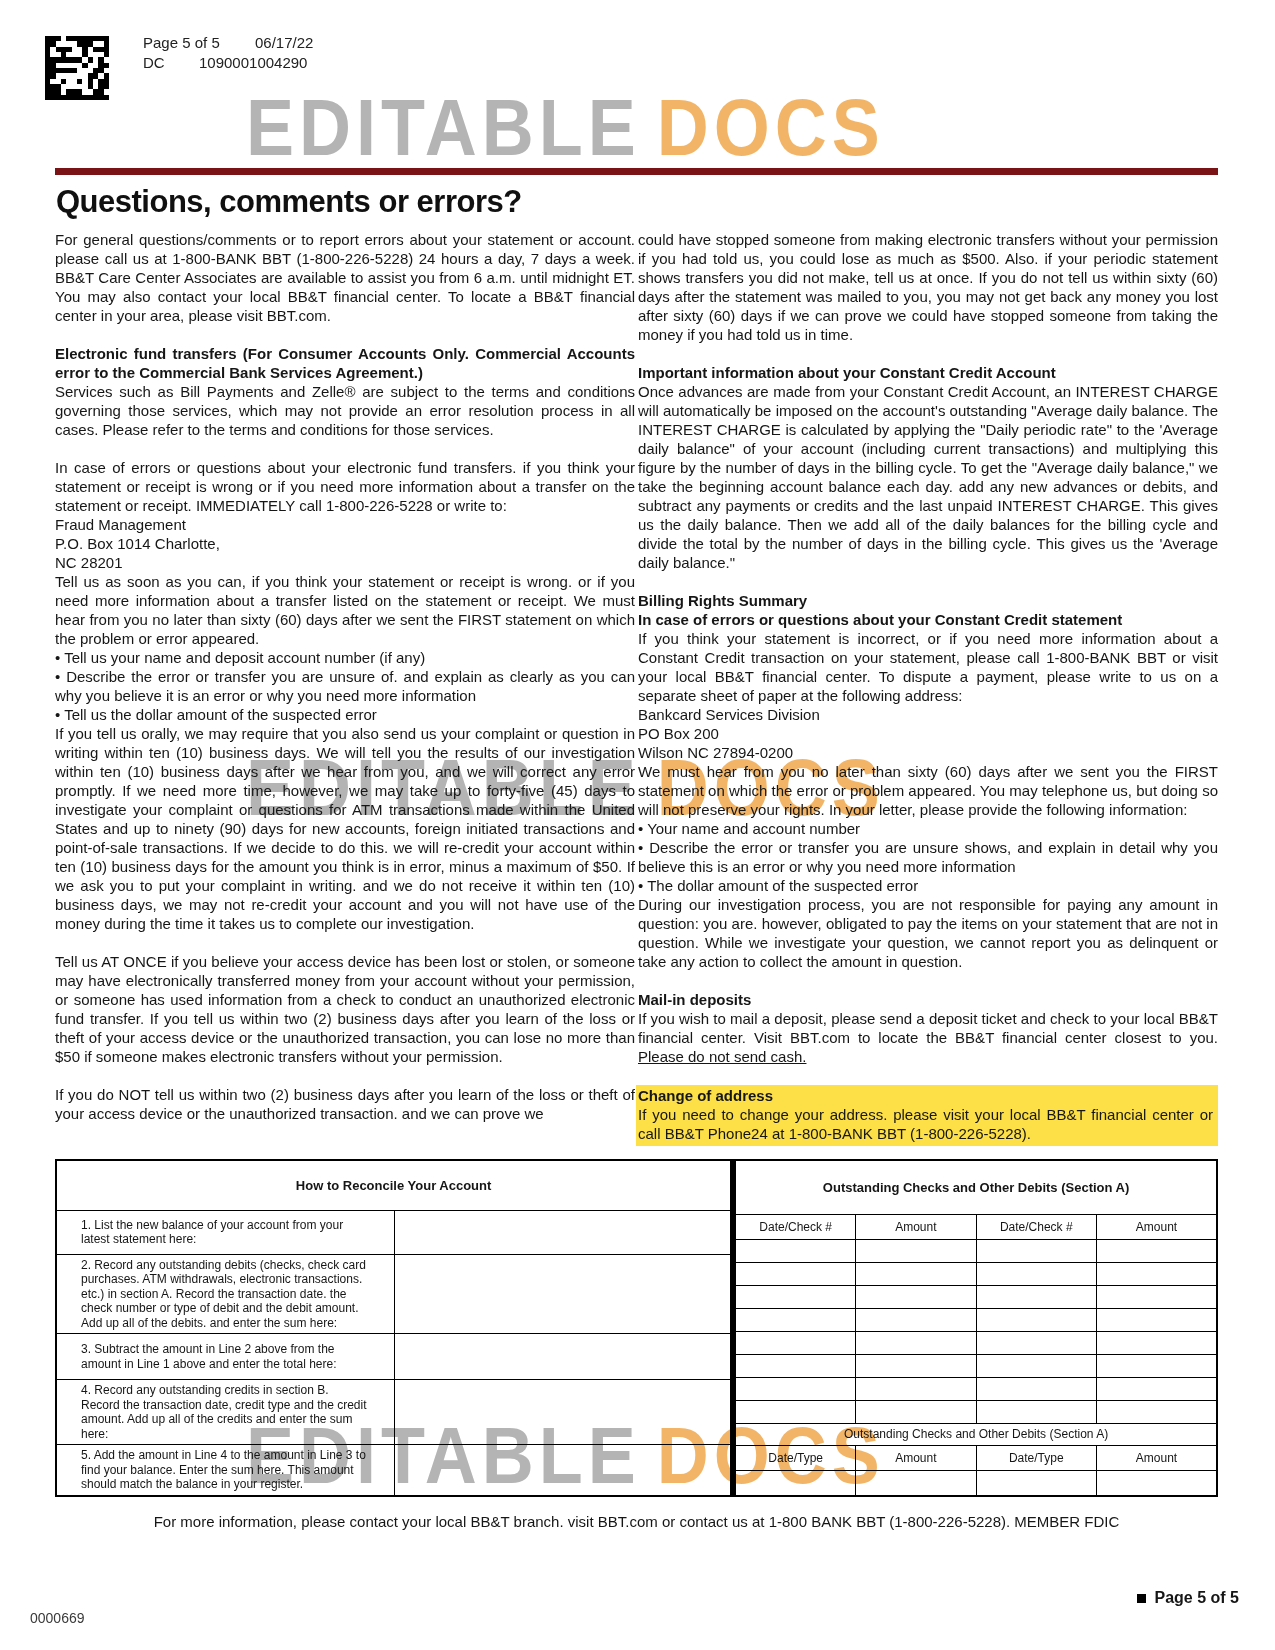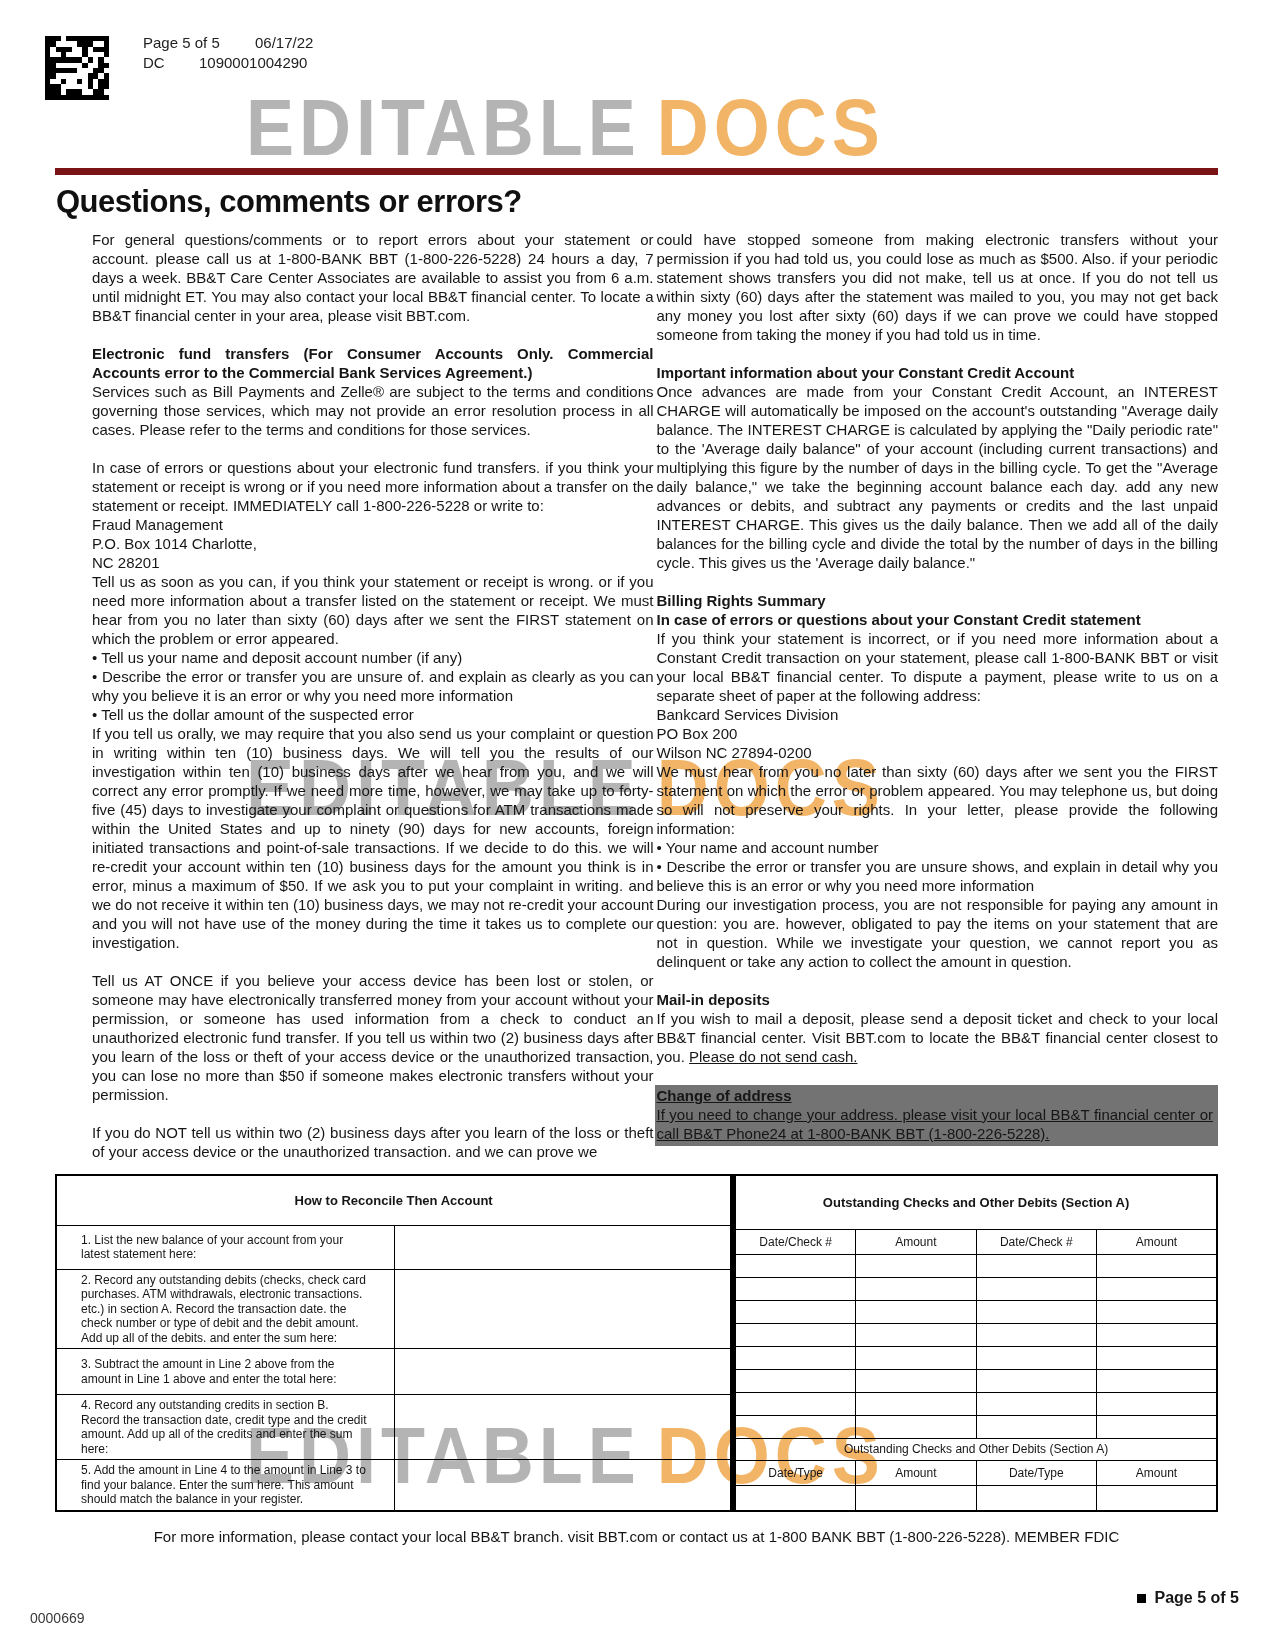--- a/index.html
+++ b/index.html
@@ -20,28 +20,28 @@
   .wm-bot{top:1410px;}
   
   .barcode{position:absolute;left:45px;top:36px;width:64px;height:64px;z-index:1;}
   .hdrtext{position:absolute;left:143px;top:33px;z-index:1;font-size:15px;line-height:20px;color:#222;}
   .hdrtext .k1{display:inline-block;width:112px;}
   .hdrtext .k2{display:inline-block;width:56px;}
   
   .content{position:relative;z-index:1;padding:168px 57px 0 55px;}
   .rule{height:7px;background:#7a1315;margin:0 0 9px 0;}
   h1{margin:0 0 10px 1px;font-size:31px;font-weight:bold;letter-spacing:-.5px;color:#101010;}
-  .cols{display:flex;gap:3px;margin-left:37px;}
+  .cols{display:flex;gap:3px;}
   .col{width:50%;font-size:15px;line-height:19px;text-align:justify;}
   .col p{margin:0;}
   .gap{margin-top:19px !important;}
   .bold{font-weight:bold;}
   .center{text-align:left;}
   .ul{text-decoration:underline;}
-  .hl-block{background:#737373;padding:1px 5px 3px 2px;margin-left:-2px;text-decoration:underline;}
+  .hl-block{background:#fde047;padding:1px 5px 3px 2px;margin-left:-2px;}
   
   .reconcile{display:flex;margin-top:13px;min-height:307px;}
   table{border-collapse:collapse;table-layout:fixed;}
   .t-left{width:58.4%;border:2px solid #000;border-right:4px solid #000;}
   .t-left th{border:1px solid #000;font-size:13px;text-align:center;vertical-align:middle;padding:2px;}
   .t-left td{border:1px solid #000;font-size:12px;line-height:14.5px;text-align:left;vertical-align:middle;padding:3px 24px;}
   .t-left td.blank{width:17%;}
   .t-right{width:41.6%;border:2px solid #000;}
   .t-right th,.t-right td{border:1px solid #000;text-align:center;vertical-align:middle;padding:0 3px;font-size:12px;}
   .t-right th.big{font-size:13px;font-weight:bold;}
@@ -190,35 +190,36 @@
         <p>Once advances are made from your Constant Credit Account, an INTEREST CHARGE will automatically be imposed on the account's outstanding "Average daily balance. The INTEREST CHARGE is calculated by applying the "Daily periodic rate" to the 'Average daily balance" of your account (including current transactions) and multiplying this figure by the number of days in the billing cycle. To get the "Average daily balance," we take the beginning account balance each day. add any new advances or debits, and subtract any payments or credits and the last unpaid INTEREST CHARGE. This gives us the daily balance. Then we add all of the daily balances for the billing cycle and divide the total by the number of days in the billing cycle. This gives us the 'Average daily balance."</p>
         <p class="gap bold">Billing Rights Summary</p>
         <p class="bold">In case of errors or questions about your Constant Credit statement</p>
         <p>If you think your statement is incorrect, or if you need more information about a Constant Credit transaction on your statement, please call 1-800-BANK BBT or visit your local BB&amp;T financial center. To dispute a payment, please write to us on a separate sheet of paper at the following address:</p>
         <p>Bankcard Services Division</p>
         <p>PO Box 200</p>
         <p>Wilson NC 27894-0200</p>
         <p>We must hear from you no later than sixty (60) days after we sent you the FIRST statement on which the error or problem appeared. You may telephone us, but doing so will not preserve your rights. In your letter, please provide the following information:</p>
         <p>• Your name and account number</p>
         <p>• Describe the error or transfer you are unsure shows, and explain in detail why you believe this is an error or why you need more information</p>
+        <p>• The dollar amount of the suspected error</p>
         <p>During our investigation process, you are not responsible for paying any amount in question: you are. however, obligated to pay the items on your statement that are not in question. While we investigate your question, we cannot report you as delinquent or take any action to collect the amount in question.</p>
         <p class="gap bold">Mail-in deposits</p>
         <p><span>If you wish to mail a deposit, please send a deposit ticket and check to your local BB&amp;T financial center. Visit BBT.com to locate the BB&amp;T financial center closest to you. </span><span class="ul">Please do not send cash.</span></p>
         <div class="hl-block gap">
           <p class="bold">Change of address</p>
           <p>If you need to change your address. please visit your local BB&amp;T financial center or call BB&amp;T Phone24 at 1-800-BANK BBT (1-800-226-5228).</p>
         </div>
       </div>
     </div>
 
     <div class="reconcile">
       <table class="t-left">
         <tbody>
             <tr style="height:50px">
-          <th colspan="2">How to Reconcile Then Account</th>
+          <th colspan="2">How to Reconcile Your Account</th>
         </tr>
         <tr style="height:44px">
           <td>1. List the new balance of your account from your latest statement here:</td>
               <td class="blank"></td>
         </tr>
         <tr style="height:74px">
           <td>2. Record any outstanding debits (checks, check card purchases. ATM withdrawals, electronic transactions. etc.) in section A. Record the transaction date. the check number or type of debit and the debit amount. Add up all of the debits. and enter the sum here:</td>
               <td class="blank"></td>
         </tr>
         <tr style="height:46px">

